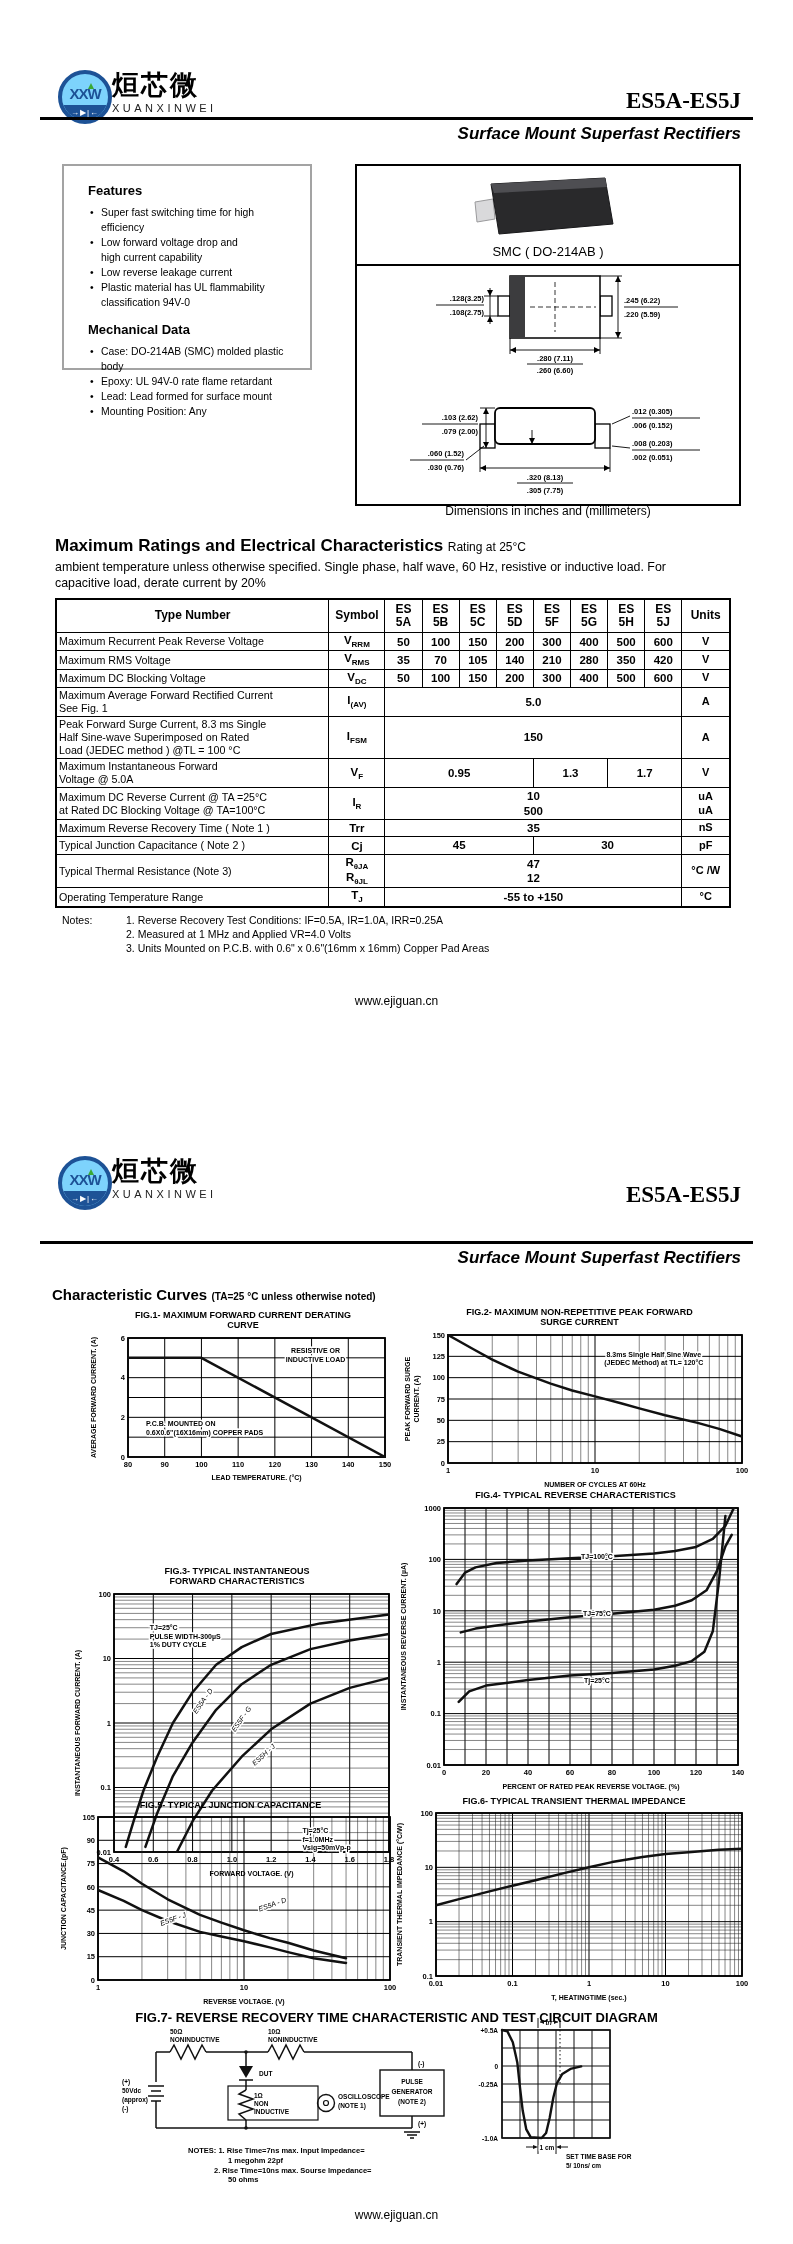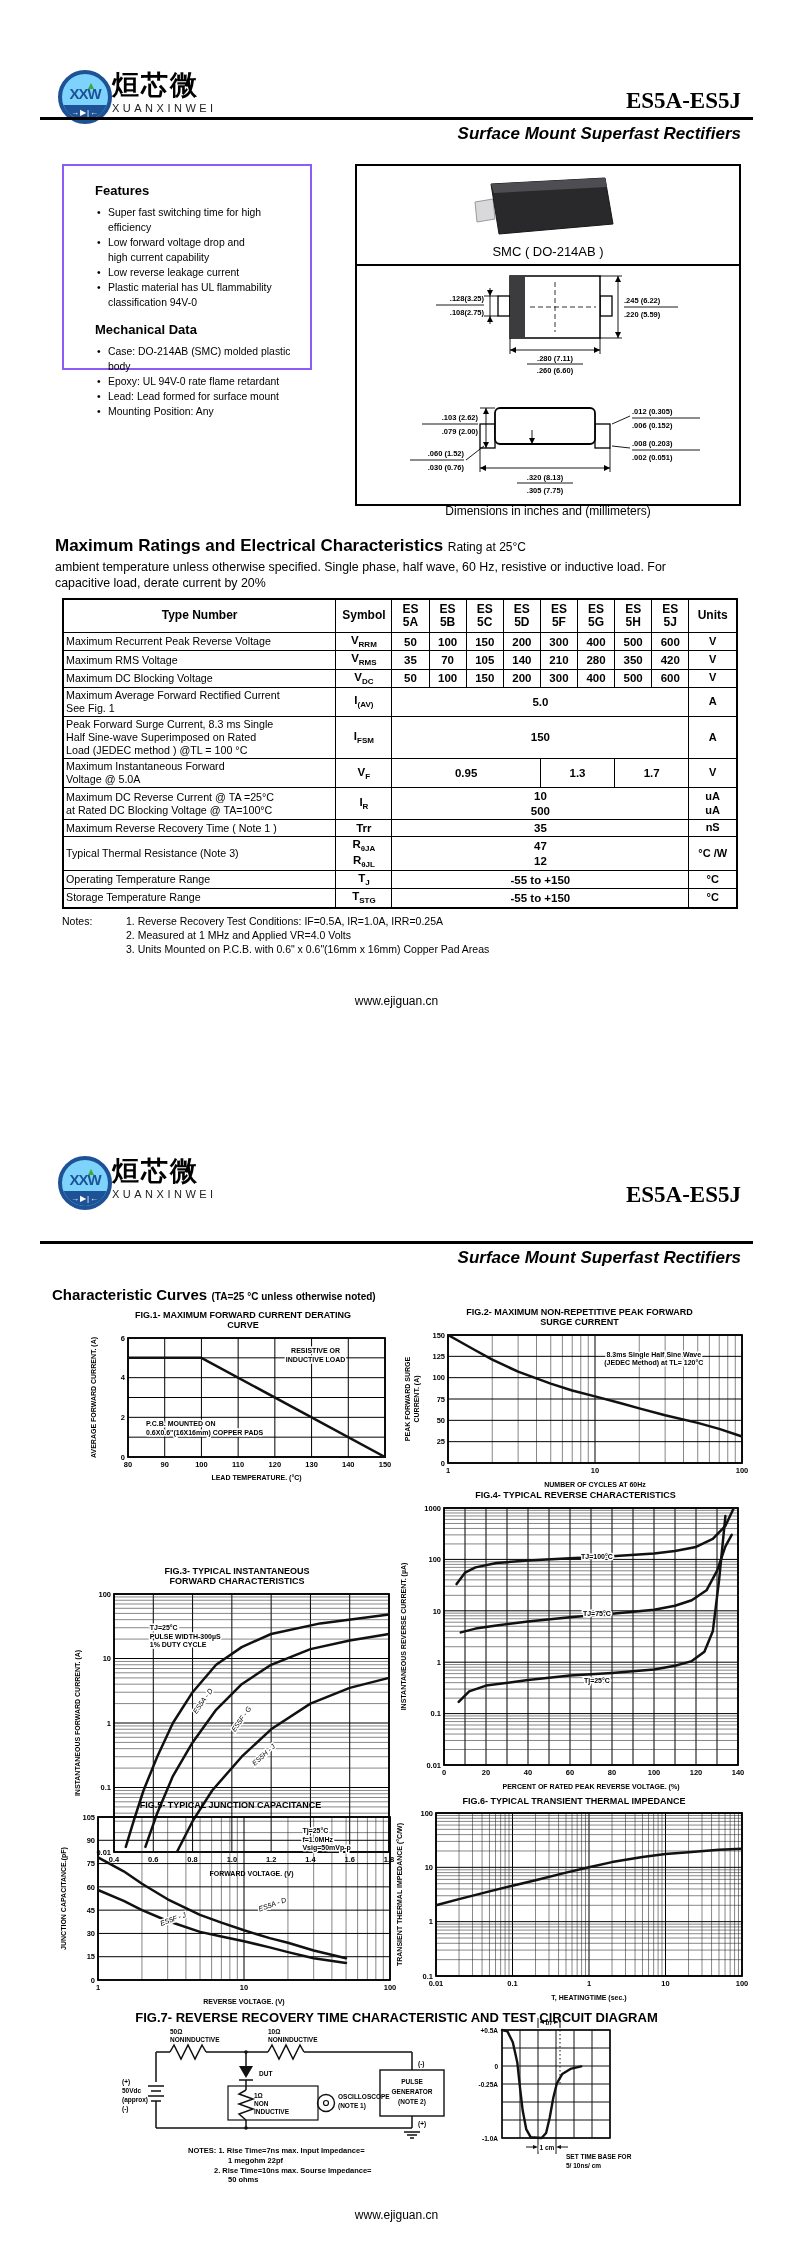--- a/index.html
+++ b/index.html
@@ -13,21 +13,21 @@
 .logo-acc{position:absolute;top:9px;left:26px;width:0;height:0;border-left:3px solid transparent;border-right:3px solid transparent;border-bottom:6px solid #3aa935}
 .logo-chord{position:absolute;bottom:0;left:0;width:100%;height:15px;background:#1d5296}
 .logo-diode{display:block;color:#fff;font-size:8px;text-align:center;line-height:15px;letter-spacing:1px}
 .logo-text{}
 .logo-cn{font-size:27px;font-weight:bold;line-height:1.15;letter-spacing:2px}
 .logo-en{font-size:11px;letter-spacing:3.5px;color:#222;margin-top:1px}
 .part-number{position:absolute;font-family:"Liberation Serif",serif;font-weight:bold;font-size:23px}
 .page-rule{position:absolute;left:40px;width:713px;height:3px;background:#000}
 .subtitle{position:absolute;font-size:17px;font-weight:bold;font-style:italic}
 
-.infobox{position:absolute;left:62px;top:164px;width:250px;height:206px;border:2px solid #8b5cf6;padding:17px 10px 0 31px}
+.infobox{position:absolute;left:62px;top:164px;width:250px;height:206px;border:2px solid #a3a3a3;padding:17px 10px 0 24px}
 .box-title{font-size:13px;font-weight:bold;margin-bottom:7px}
 .bi{position:relative;padding-left:13px;font-size:10.4px;line-height:1.45;white-space:pre-line}
 .bi::before{content:"\2022";position:absolute;left:2px}
 .mech-title{margin-top:11px}
 
 .pkgbox{position:absolute;left:355px;top:164px;width:386px;height:342px;border:2px solid #000;text-align:center}
 .pkg-photo{margin-top:6px}
 .pkg-name{font-size:13px;margin-top:0px}
 .pkg-divider{border-top:2px solid #000;margin-top:5px}
 .dims-note{font-size:12px;margin-top:2px}
@@ -35,21 +35,21 @@
 .dim{font-size:7.5px;font-weight:bold}
 .dln{stroke:#000;stroke-width:0.9}
 .wire{stroke:#111;stroke-width:1.5;fill:none}
 .thin{stroke:#111;stroke-width:1;fill:none}
 .clab{font-size:6.5px;font-weight:bold}
 
 .ratings{position:absolute;left:55px;top:536px;width:688px}
 .rat-title{font-size:17px;font-weight:bold;display:inline}
 .rat-note{font-size:12px;display:inline}
 .rat-desc{font-size:12.4px;line-height:1.32;margin-top:3px;width:648px}
-table.rt{border-collapse:collapse;border:2px solid #000;margin-left:7px;margin-top:6px;width:676px;table-layout:fixed}
+table.rt{border-collapse:collapse;border:2px solid #000;margin-top:6px;width:676px;table-layout:fixed}
 table.rt th,table.rt td{border:1px solid #000;vertical-align:middle;padding:1px 2px}
 table.rt th{font-size:12px;text-align:center;line-height:1.1;padding:3px 1px}
 th.pt{font-size:10.5px}
 td.lbl{font-size:10.7px;text-align:left;padding-left:3px;line-height:1.22}
 td.sym{font-size:11.5px;font-weight:bold;text-align:center}
 td.sym sub{font-size:8px}
 td.val{font-size:11.5px;font-weight:bold;text-align:center;line-height:1.25}
 td.unit{font-size:11px;font-weight:bold;text-align:center;line-height:1.25}
 .notes{display:flex;margin-top:5px;margin-left:7px;font-size:10.5px;line-height:1.35}
 .notes-label{width:64px;flex:0 0 auto}
@@ -276,34 +276,35 @@
           <td class="val" colspan="8">10<br>500</td>
           <td class="unit">uA<br>uA</td>
         </tr>
         <tr>
           <td class="lbl">Maximum Reverse Recovery Time ( Note 1 )</td>
           <td class="sym">Trr</td>
           <td class="val" colspan="8">35</td>
           <td class="unit">nS</td>
         </tr>
         <tr>
+          <td class="lbl">Typical Junction Capacitance ( Note 2 )</td>
+          <td class="sym">Cj</td>
+          <td class="val" colspan="4">45</td>
+          <td class="val" colspan="4">30</td>
+          <td class="unit">pF</td>
+        </tr>
+        <tr>
           <td class="lbl">Typical Thermal Resistance (Note 3)</td>
           <td class="sym">R<sub>θJA</sub><br>R<sub>θJL</sub></td>
           <td class="val" colspan="8">47<br>12</td>
           <td class="unit">°C /W</td>
         </tr>
         <tr>
           <td class="lbl">Operating Temperature Range</td>
           <td class="sym">T<sub>J</sub></td>
-          <td class="val" colspan="8">-55 to +150</td>
-          <td class="unit">°C</td>
-        </tr>
-        <tr>
-          <td class="lbl">Storage Temperature Range</td>
-          <td class="sym">T<sub>STG</sub></td>
           <td class="val" colspan="8">-55 to +150</td>
           <td class="unit">°C</td>
         </tr>
       </tbody>
     </table>
   <div class="notes">
     <div class="notes-label">Notes:</div>
     <div>
       <div>1. Reverse Recovery Test Conditions: IF=0.5A, IR=1.0A, IRR=0.25A</div>
       <div>2. Measured at 1 MHz and Applied VR=4.0 Volts</div>

